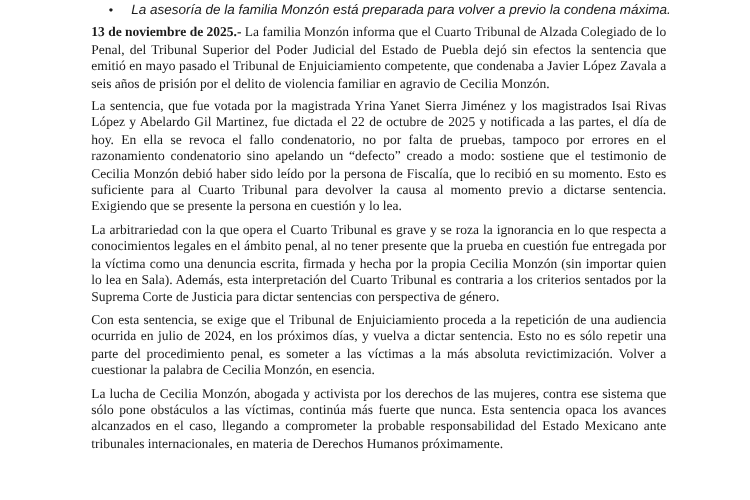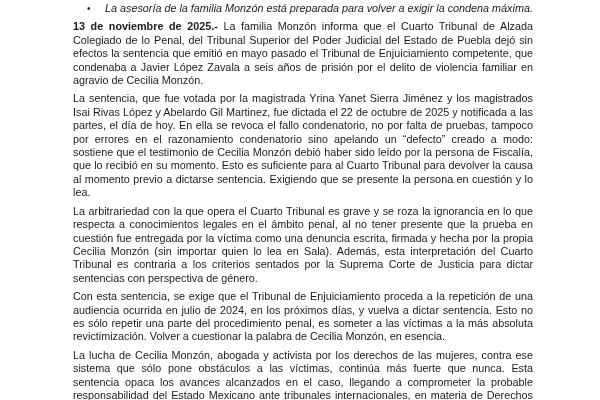--- a/index.html
+++ b/index.html
@@ -27,33 +27,34 @@
     font-style: italic;
     white-space: nowrap;
   }
   .bullet-dot {
     flex: 0 0 18px;
     font-style: normal;
     font-size: 10px;
   }
   .doc p {
     margin: 5px 0 0 0;
+    font-family: Liberation Serif, serif;
   }
   .lead {
     font-weight: bold;
   }
 </style>
 </head>
 <body>
 
 <div class="doc">
 
   <div class="bullet-item">
     <span class="bullet-dot">•</span>
-    <span>La asesoría de la familia Monzón está preparada para volver a exigir la condena máxima.</span>
+    <span>La asesoría de la familia Monzón está preparada para volver a previo la condena máxima.</span>
   </div>
 
   <p><span class="lead">13 de noviembre de 2025.-</span> <span>La familia Monzón informa que el Cuarto Tribunal de Alzada Colegiado de lo Penal, del Tribunal Superior del Poder Judicial del Estado de Puebla dejó sin efectos la sentencia que emitió en mayo pasado el Tribunal de Enjuiciamiento competente, que condenaba a Javier López Zavala a seis años de prisión por el delito de violencia familiar en agravio de Cecilia Monzón.</span></p>
 
   <p><span>La sentencia, que fue votada por la magistrada Yrina Yanet Sierra Jiménez y los magistrados Isai Rivas López y Abelardo Gil Martinez, fue dictada el 22 de octubre de 2025 y notificada a las partes, el día de hoy. En ella se revoca el fallo condenatorio, no por falta de pruebas, tampoco por errores en el razonamiento condenatorio sino apelando un “defecto” creado a modo: sostiene que el testimonio de Cecilia Monzón debió haber sido leído por la persona de Fiscalía, que lo recibió en su momento. Esto es suficiente para al Cuarto Tribunal para devolver la causa al momento previo a dictarse sentencia. Exigiendo que se presente la persona en cuestión y lo lea.</span></p>
 
   <p><span>La arbitrariedad con la que opera el Cuarto Tribunal es grave y se roza la ignorancia en lo que respecta a conocimientos legales en el ámbito penal, al no tener presente que la prueba en cuestión fue entregada por la víctima como una denuncia escrita, firmada y hecha por la propia Cecilia Monzón (sin importar quien lo lea en Sala). Además, esta interpretación del Cuarto Tribunal es contraria a los criterios sentados por la Suprema Corte de Justicia para dictar sentencias con perspectiva de género.</span></p>
 
   <p><span>Con esta sentencia, se exige que el Tribunal de Enjuiciamiento proceda a la repetición de una audiencia ocurrida en julio de 2024, en los próximos días, y vuelva a dictar sentencia. Esto no es sólo repetir una parte del procedimiento penal, es someter a las víctimas a la más absoluta revictimización. Volver a cuestionar la palabra de Cecilia Monzón, en esencia.</span></p>
 

